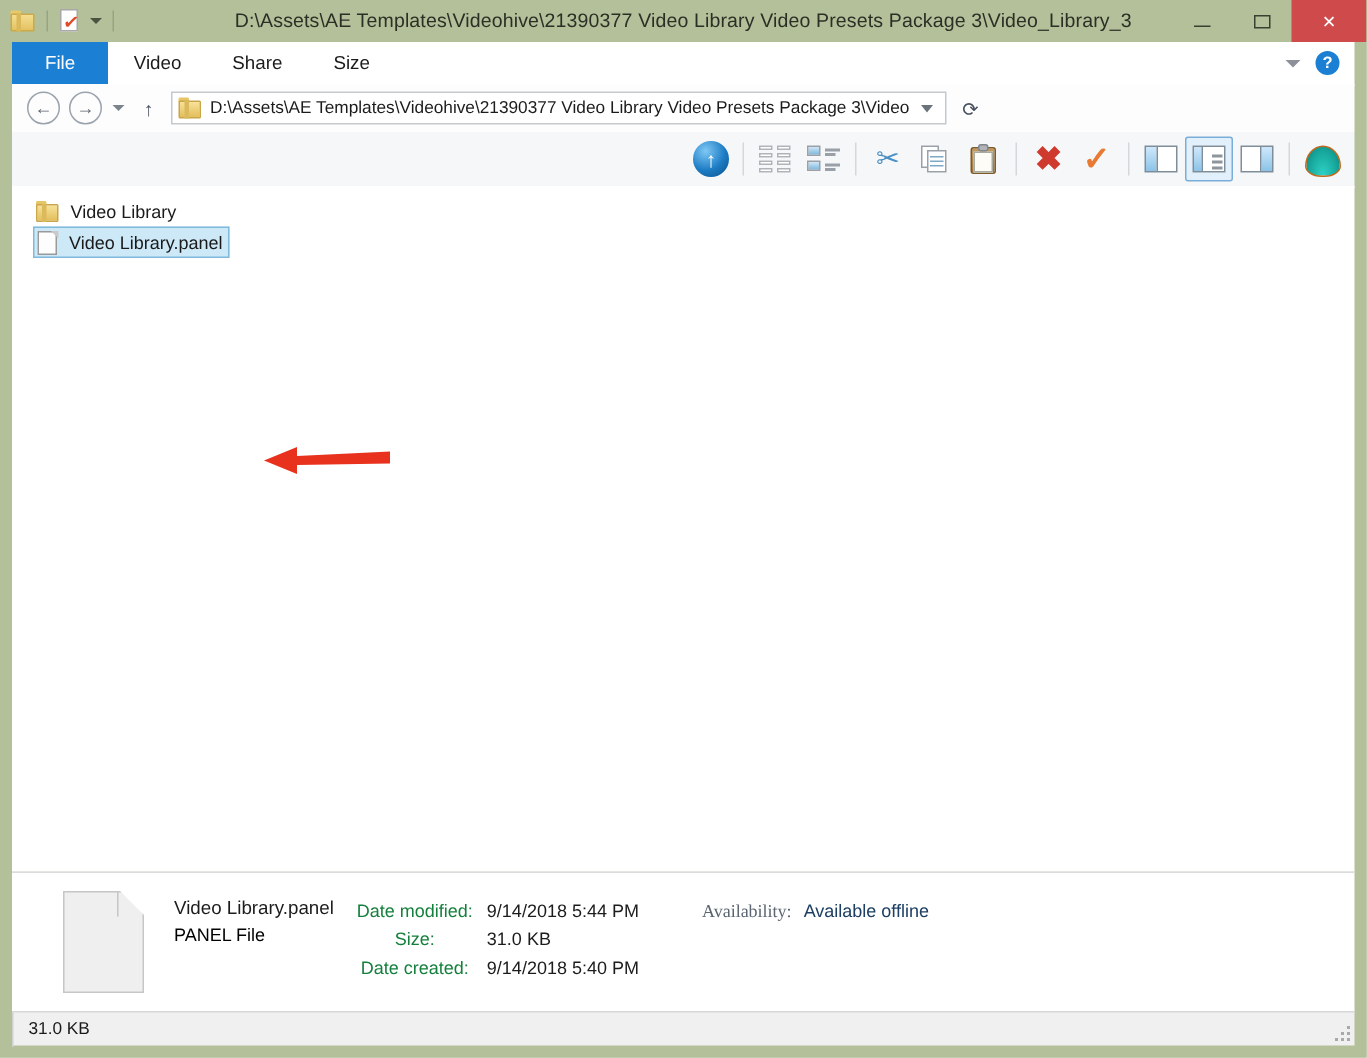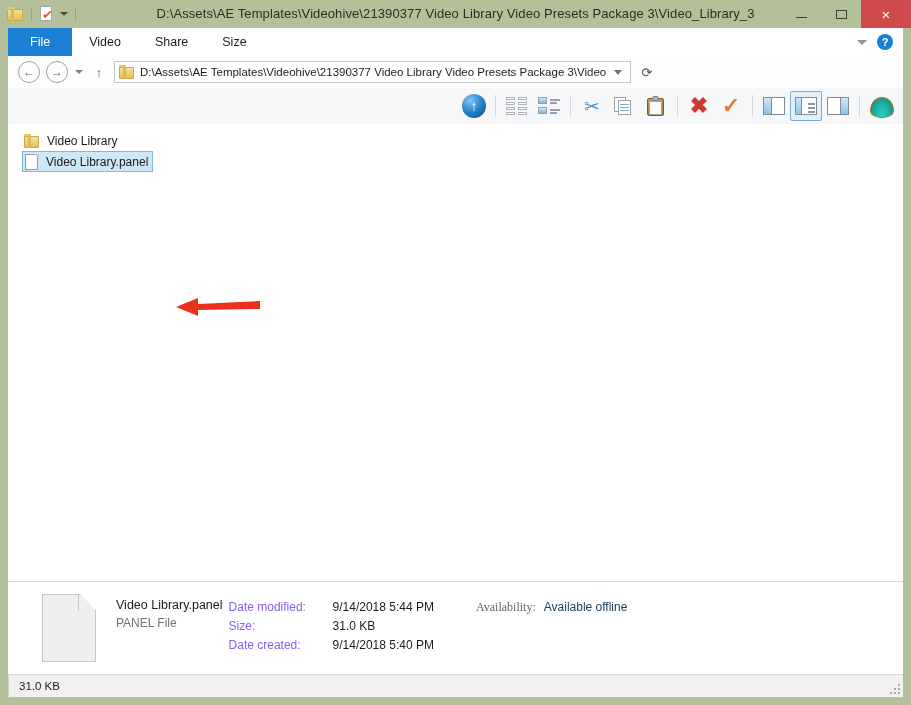--- a/index.html
+++ b/index.html
@@ -318,27 +318,27 @@
     position: absolute; right: 0; top: 0;
     border-left: 16px solid transparent; border-top: 16px solid #ffffff;
   }
   .det-ico .fold-edge {
     position: absolute; right: 0; top: 0; width: 17px; height: 17px;
     border-left: 1px solid #c6c6c6;
     transform-origin: top right;
   }
   .det-main { margin: 16px 0 0 20px; }
   .det-title { font-size: 12.5px; color: #1c1c1c; }
-  .det-sub { font-size: 12px; color: #737373; margin-top: 4px; }
+  .det-sub { font-size: 12px; color: #000000; margin-top: 4px; }
   .det-fields {
     margin: 16px 0 0 6px; font-size: 12px; line-height: 19px;
   }
   .det-fields .rowf { display: flex; }
-  .det-fields .lbl { color: #8b5cf6; text-align: left; width: 96px; }
-  .det-fields .val { color: #1c1c1c; margin-left: 8px; }
+  .det-fields .lbl { color: #15803d; text-align: center; width: 96px; }
+  .det-fields .val { color: #1c1c1c; }
   .det-avail { margin: 16px 0 0 42px; font-size: 12px; line-height: 19px; display: flex; }
   .det-avail .lbl { color: #5a6570; font-family: Liberation Serif, serif; }
   .det-avail .val { color: #1c3f63; margin-left: 8px; }
 
   
   .statusbar {
     position: absolute; left: 8px; top: 674px;
     width: 895px; height: 23px;
     background: #f0f0f0;
     border-top: 1px solid #d7d7d7;

